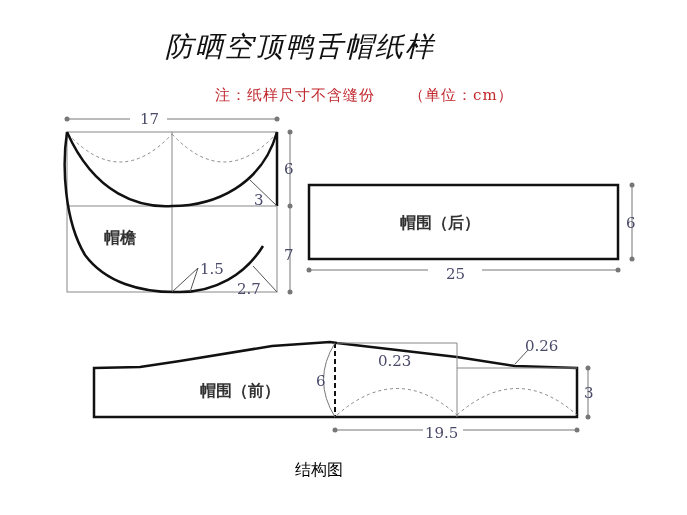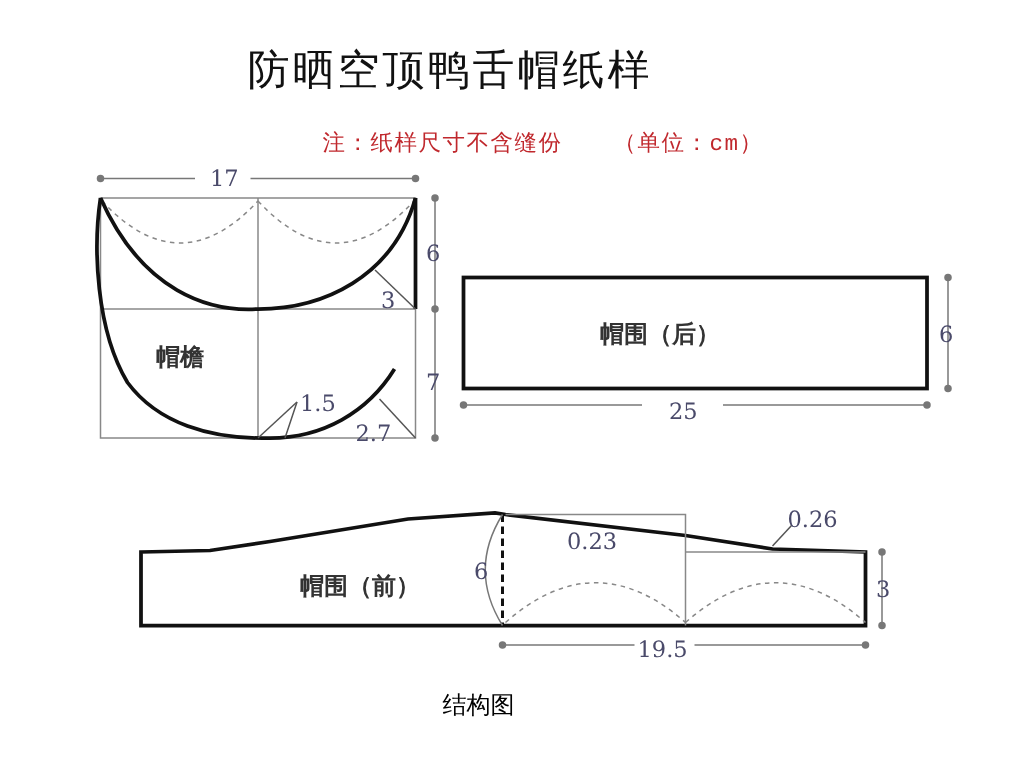--- a/index.html
+++ b/index.html
@@ -1,19 +1,19 @@
 <!DOCTYPE html>
 <html><head>
 <meta charset="utf-8">
 <style>
   html,body{margin:0;padding:0;background:#fff;}
   body{width:687px;height:515px;position:relative;overflow:hidden;font-family:"DejaVu Serif",serif;}
-  .title{position:absolute;left:165px;top:28px;font-size:28px;color:#111;letter-spacing:2px;font-family:"DejaVu Serif",serif;}
+  .title{position:absolute;left:165px;top:28px;font-size:28px;color:#111;letter-spacing:2px;font-family:"DejaVu Serif",serif;font-style:italic;}
   .note{position:absolute;left:215px;top:86px;font-size:15px;color:#c0282d;letter-spacing:1px;}
-  .note .unit{margin-left:34px;font-family:Liberation Mono, monospace;}
+  .note .unit{margin-left:34px;}
   svg{position:absolute;left:0;top:0;}
   .lbl{font-family:"DejaVu Sans",sans-serif;font-size:16px;fill:#333;}
   .dim{font-family:"DejaVu Serif",serif;font-size:15px;fill:#4a4a6a;}
   .caption{position:absolute;left:295px;top:460px;font-size:16px;color:#000000;}
 </style>
 </head>
 <body>
 
 <div class="title">防晒空顶鸭舌帽纸样</div>
 <div class="note">

